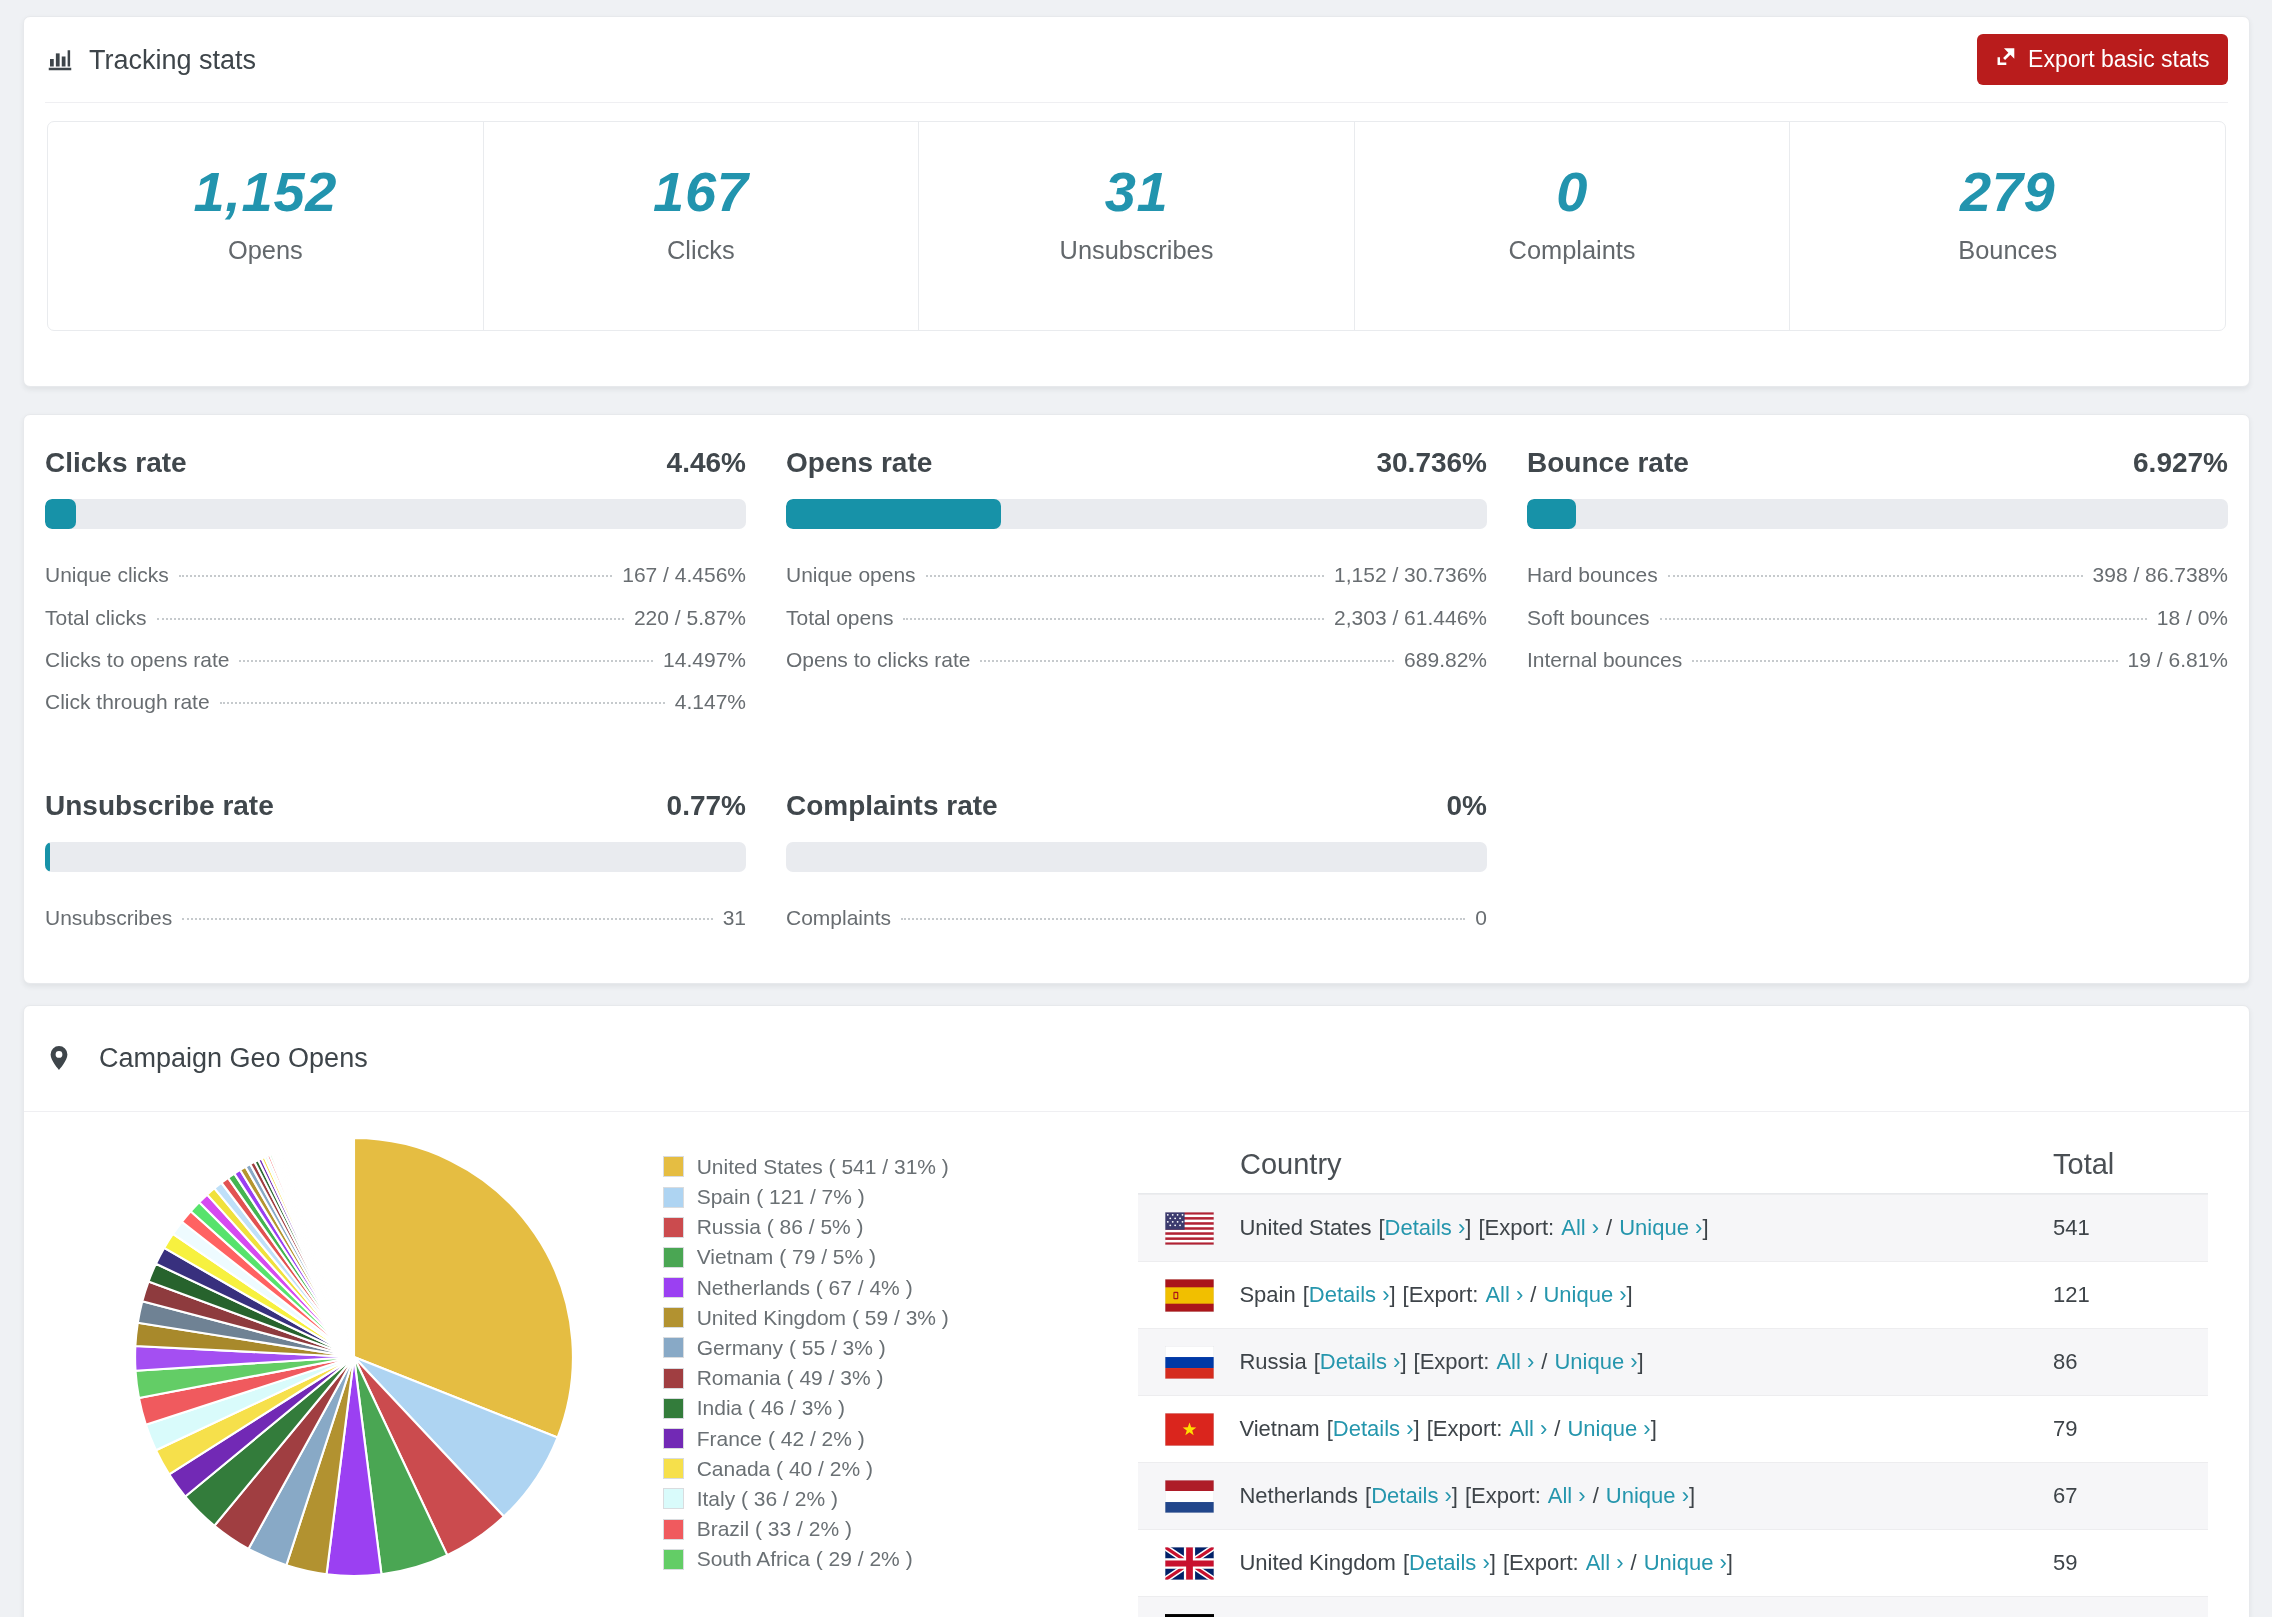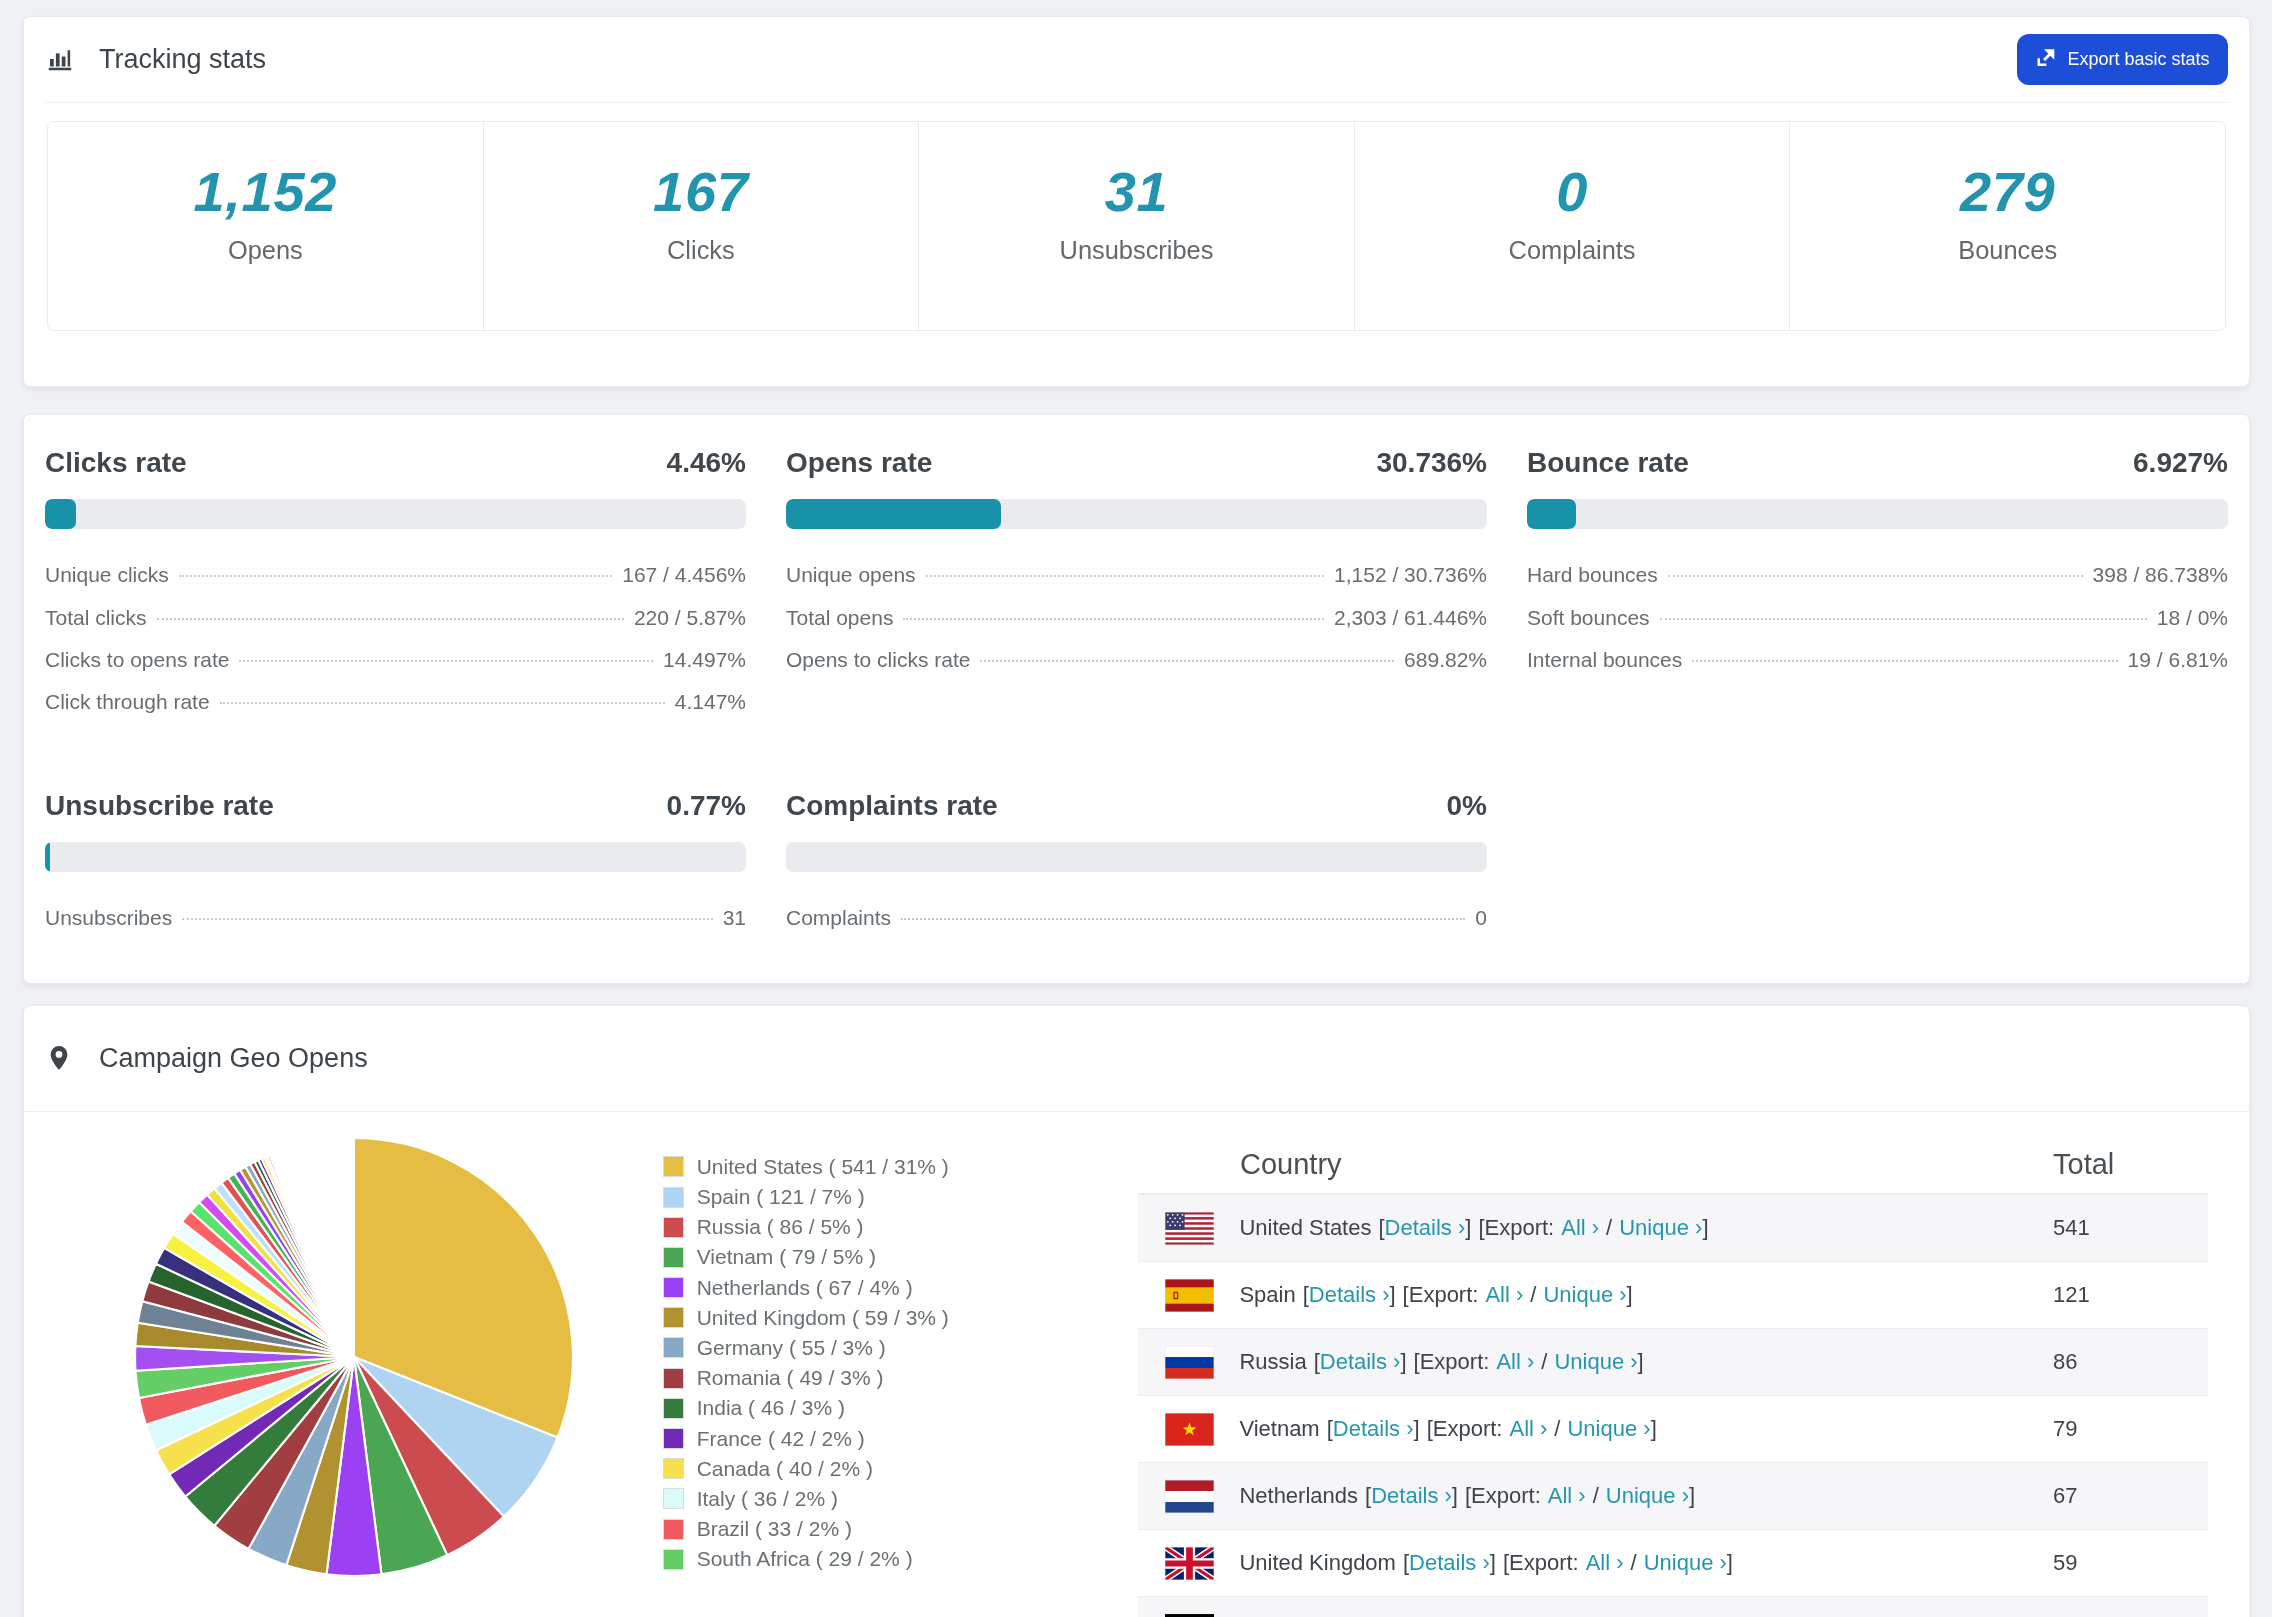--- a/index.html
+++ b/index.html
@@ -2,25 +2,25 @@
 <html style="font-size:11.3px"><head>
 <meta charset="utf-8">
 <style>
   html,body{margin:0;padding:0;width:2273px;height:1618px;overflow:hidden;
     background:#eff1f4;font-family:"Liberation Sans", sans-serif;}
   .page{padding:16px 23px 0;}
   .card{background:#fff;border:0.7px solid #e7e9ec;border-radius:7px;
     box-shadow:0 2.1px 5.6px rgba(40,50,60,.07);}
   
   .card-head{height:85px;display:flex;align-items:center;justify-content:space-between;padding:0 21px;}
-  .head-left{display:flex;align-items:center;gap:24px;}
+  .head-left{display:flex;align-items:flex-end;gap:14px;}
   .head-title{font-size:27px;color:#3e454a;font-weight:500;}
   .hr{border-top:1.4px solid #efeff2;margin:0 21px;}
-  .btn{display:flex;align-items:center;gap:10px;background:#1d4ed8;color:#fff;
-    border:none;border-radius:12px;font-size:18px;padding:11.3px 18.4px;cursor:pointer;
+  .btn{display:flex;align-items:center;gap:10px;background:#b91c1c;color:#fff;
+    border:none;border-radius:6px;font-size:23px;padding:11.3px 18.4px;cursor:pointer;
     font-family:"Liberation Sans", sans-serif;}
   .stats-wrap{margin:18.4px 23px 55px;border:0.7px solid #e9ebee;border-radius:7px;display:flex;}
   .stat{flex:1;text-align:center;padding:37px 0 65px;}
   .stat + .stat{border-left:0.7px solid #e9ebee;}
   .stat .num{font-size:56px;font-weight:700;color:#2294ae;letter-spacing:0.7px;font-style:italic;}
   .stat .lbl{font-size:25.4px;color:#63686c;margin-top:11.3px;}
   
   .rates-card{margin-top:27px;padding:32px 21px 44px;}
   .rates-grid{display:grid;grid-template-columns:repeat(3,1fr);column-gap:40px;row-gap:66px;}
   .rate-head{display:flex;justify-content:space-between;align-items:baseline;margin-bottom:20px;}

